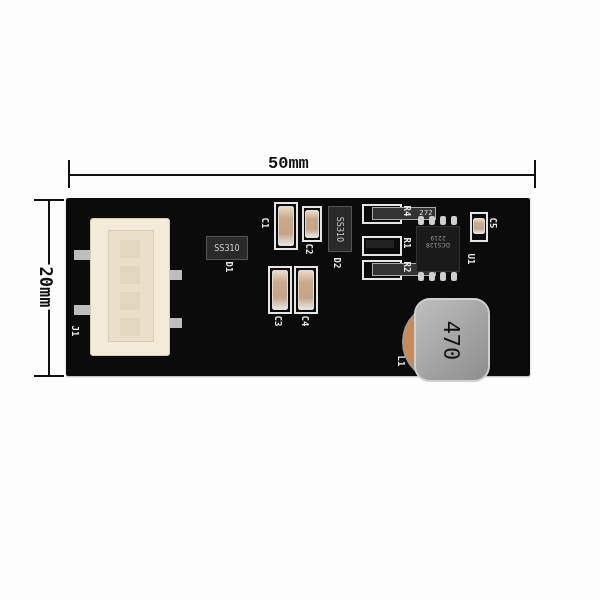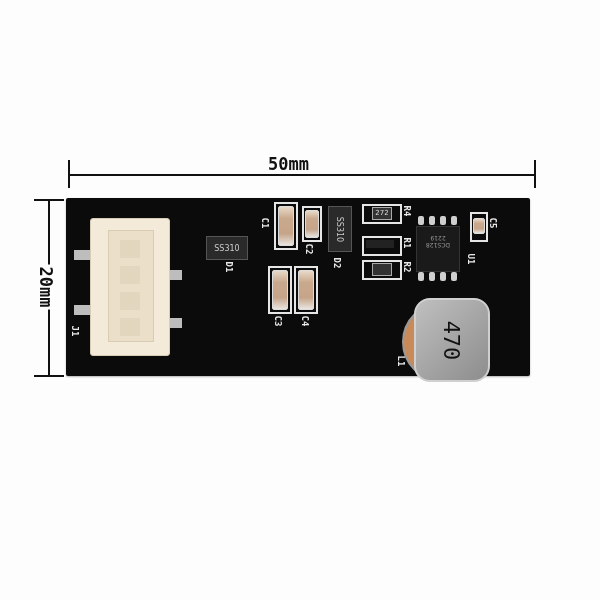--- a/index.html
+++ b/index.html
@@ -3,33 +3,33 @@
 <meta charset="utf-8">
 <style>
   html,body{margin:0;padding:0;}
   body{width:600px;height:600px;background:#fdfdfd;position:relative;overflow:hidden;font-family:"DejaVu Sans",sans-serif;}
   .abs{position:absolute;}
   .dimtext{font-family:"DejaVu Sans Mono",monospace;font-weight:bold;color:#111;font-size:17px;}
   .pcb{left:66px;top:198px;width:464px;height:178px;background:#0b0b0b;border-radius:2px;box-shadow:0 1px 2px rgba(0,0,0,.3);}
   .silk{color:#e8e8e8;font-family:"DejaVu Sans Mono",monospace;font-weight:bold;font-size:9px;}
   .cap{background:linear-gradient(#e9d9c8,#c9a98d 30%,#c6a489 70%,#e9e5df);border:1px solid #ddd;border-radius:2px;}
   .pad{border:2px solid #e6e6e6;}
-  .res{background:#333;border:1px solid #aaa;}
+  .res{background:#333;border:1px solid #aaa;padding-left:44px;}
   .diode{background:#2a2a2a;border:1px solid #555;color:#ccc;font-size:8px;font-family:"DejaVu Sans",sans-serif;display:flex;align-items:center;justify-content:center;}
   .ic{background:#1a1a1a;border:1px solid #333;}
   .pin{background:#cfcfcf;border-radius:2px;width:6px;height:9px;}
 </style>
 </head>
 <body>
 
 <div class="abs" style="left:68px;top:160px;width:468px;height:28px;">
   <div class="abs" style="left:0;top:0;width:2px;height:28px;background:#111;"></div>
   <div class="abs" style="left:0;top:14px;width:468px;height:2px;background:#111;"></div>
   <div class="abs" style="right:0;top:0;width:2px;height:28px;background:#111;"></div>
-  <div class="abs dimtext" style="left:200px;top:-6px;background:transparent;">50mm</div>
+  <div class="abs dimtext" style="left:200px;top:-6px;background:transparent;font-family:Liberation Mono, monospace;">50mm</div>
 </div>
 
 <div class="abs" style="left:34px;top:199px;width:30px;height:178px;">
   <div class="abs" style="left:0;top:0;width:30px;height:2px;background:#111;"></div>
   <div class="abs" style="left:14px;top:0;width:2px;height:178px;background:#111;"></div>
   <div class="abs" style="left:0;bottom:0;width:30px;height:2px;background:#111;"></div>
   <div class="abs dimtext" style="left:-10px;top:78px;transform:rotate(90deg);background:#fdfdfd;padding:0 2px;">20mm</div>
 </div>
 
 <div class="abs pcb">

